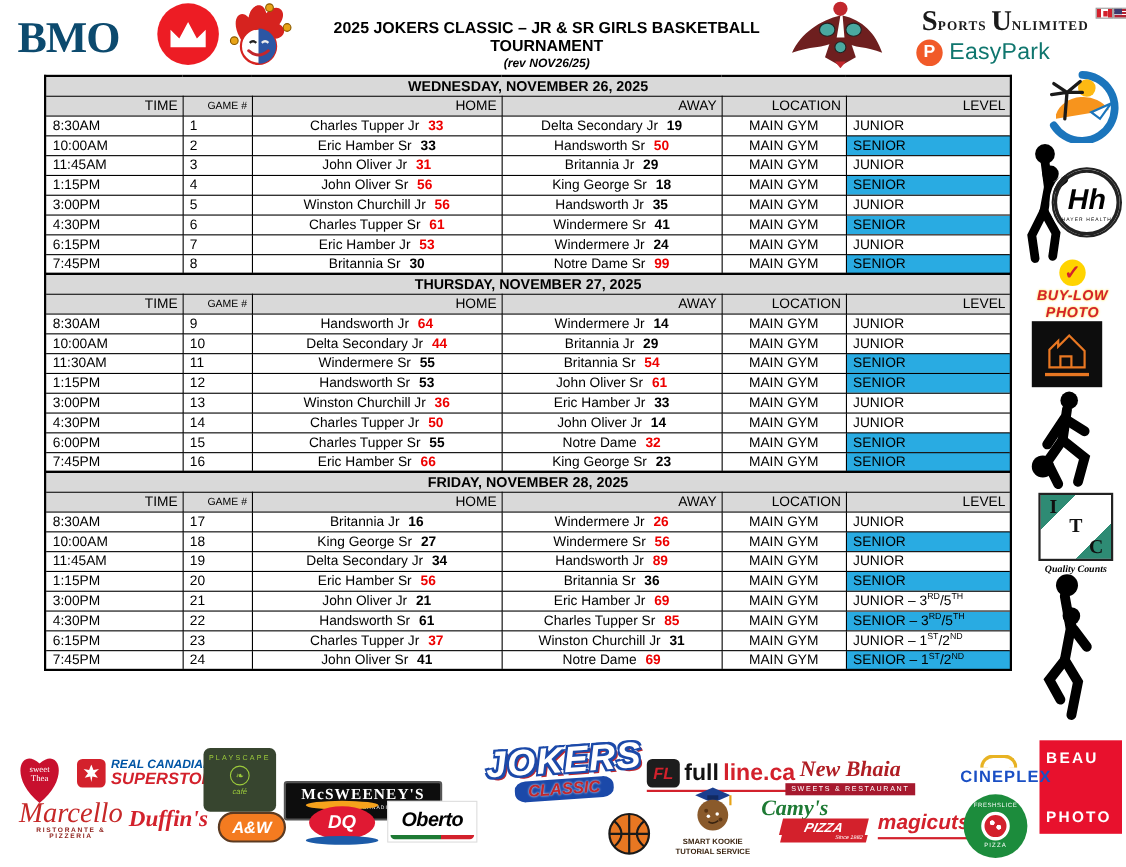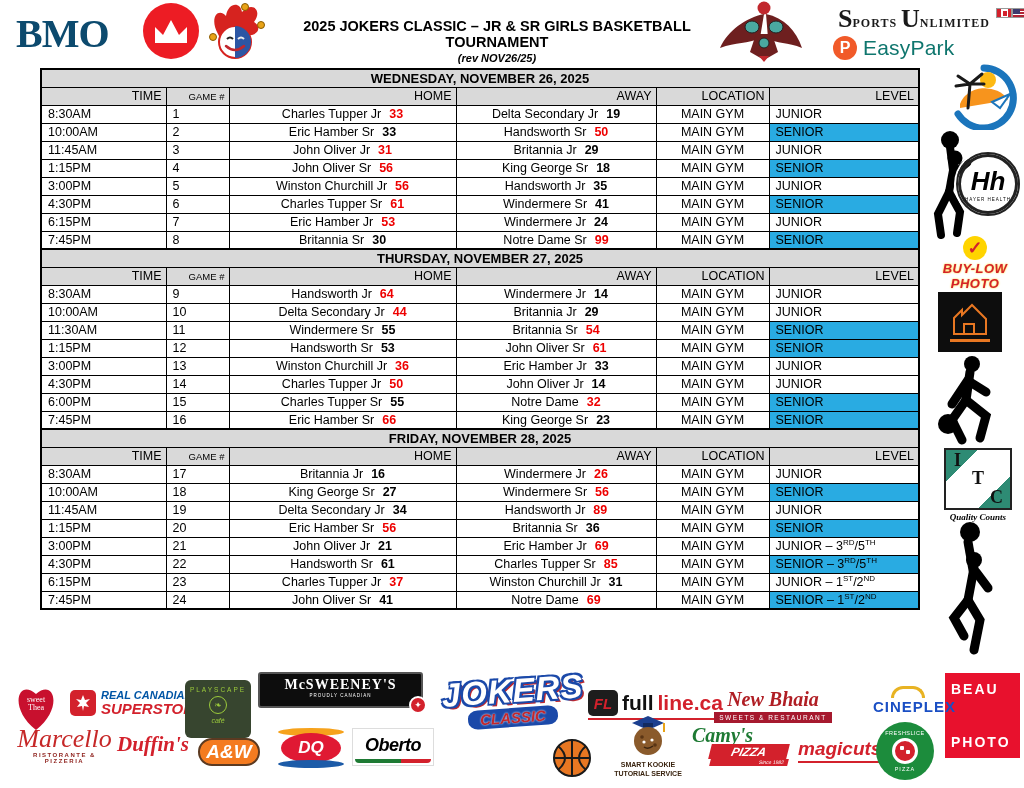--- a/index.html
+++ b/index.html
@@ -76,21 +76,21 @@
   #lg-sweet-thea .heart { position:relative; width:56px; height:52px; }
   #lg-sweet-thea .ht-txt { position:absolute; left:0; right:0; top:14px; color:#fff; font-size:8px; line-height:8px; font-family:"Liberation Serif",serif; }
   #lg-superstore { left:70px; top:690px; display:flex; gap:5px; align-items:center; }
   #lg-superstore .badge { width:26px; height:26px; background:#D3212C; border-radius:5px; display:flex; align-items:center; justify-content:center; }
   #lg-superstore .l1 { color:#0055A5; font-weight:900; font-style:italic; font-size:11px; line-height:11px; }
   #lg-superstore .l2 { color:#D3212C; font-weight:900; font-style:italic; font-size:15px; line-height:15px; }
   #lg-playscape { left:185px; top:680px; width:66px; height:58px; background:#37452F; border-radius:6px; color:#9CCB3B; text-align:center; padding-top:6px; }
   #lg-playscape .ps { font-size:6.5px; letter-spacing:2px; }
   #lg-playscape .leaf { width:18px; height:18px; margin:3px auto; border:1.5px solid #9CCB3B; border-radius:50%; display:flex; align-items:center; justify-content:center; font-size:9px; }
   #lg-playscape .cafe { font-size:7px; font-style:italic; }
-  #lg-mcsweeneys { left:258px; top:672px; width:165px; height:36px; background:#0d0d0d; border:2px solid #555; border-radius:3px; color:#fff; text-align:center; position:absolute; padding-top:3px; }
+  #lg-mcsweeneys { left:258px; top:710px; width:144px; height:36px; background:#0d0d0d; border:2px solid #555; border-radius:3px; color:#fff; text-align:center; position:absolute; padding-top:3px; }
   #lg-mcsweeneys .mc { font-size:14px; font-weight:bold; letter-spacing:1px; font-family:"Liberation Serif",serif; }
   #lg-mcsweeneys .pc { font-size:4.5px; letter-spacing:1px; }
   #lg-mcsweeneys .maple { position:absolute; right:-6px; bottom:-8px; width:18px; height:18px; border-radius:50%; background:#D3212C; border:2px solid #fff; color:#fff; font-size:9px; line-height:14px; text-align:center; }
   #lg-jokers { left:435px; top:676px; width:155px; height:102px; text-align:center; }
   #lg-jokers .y { font-size:20px; font-weight:900; color:#C1272D; text-shadow:-1px -1px 0 #1B49A9,1px -1px 0 #1B49A9,-1px 1px 0 #1B49A9,1px 1px 0 #1B49A9; }
   #lg-jokers .j { font-size:33px; font-weight:900; font-style:italic; color:#fff; line-height:30px; letter-spacing:1px;
       text-shadow:-2px -2px 0 #1B49A9,2px -2px 0 #1B49A9,-2px 2px 0 #1B49A9,2px 2px 0 #1B49A9,3px 3px 0 #C1272D; transform:rotate(-4deg); }
   #lg-jokers .c { display:inline-block; margin-top:2px; font-size:15px; font-weight:900; font-style:italic; color:#C1272D; background:#1B49A9; padding:1px 12px; border-radius:10px/8px; text-shadow:0 0 2px #fff; transform:rotate(-4deg); }
   #lg-jokers svg { position:absolute; right:-2px; bottom:0px; }
   #lg-fullline { left:588px; top:690px; display:flex; align-items:center; gap:4px; border-bottom:2px solid #D3212C; padding-bottom:2px; }
@@ -102,21 +102,21 @@
   #lg-newbhaia { left:714px; top:688px; width:118px; text-align:center; }
   #lg-newbhaia .nb { font-family:"Liberation Serif",serif; font-style:italic; font-weight:bold; font-size:20px; color:#B01E24; }
   #lg-newbhaia .nb-sub { background:#A6192E; color:#fff; font-size:6.5px; letter-spacing:1.5px; padding:2px 0; margin-top:1px; }
   #lg-cineplex { left:860px; top:686px; width:96px; text-align:right; }
   #lg-cineplex .arc { width:34px; height:12px; margin:0 auto; border:3px solid #E8B323; border-bottom:none; border-radius:20px 20px 0 0; }
   #lg-cineplex .cx { color:#1A4FC4; font-weight:900; font-size:15px; letter-spacing:1px; }
   #lg-marcello { left:12px; top:726px; width:105px; text-align:center; }
   #lg-marcello .m { font-family:"Liberation Serif",serif; font-style:italic; font-size:26px; color:#C62828; line-height:26px; }
   #lg-marcello .m-sub { font-size:6px; letter-spacing:1.5px; color:#8C1D18; font-weight:bold; }
   #lg-duffins { left:114px; top:732px; width:78px; text-align:center; font-family:"Liberation Serif",serif; font-style:italic; font-weight:bold; font-size:21px; color:#D3212C; }
-  #lg-aw { left:198px; top:738px; width:62px; height:28px; background:#F47B20; border:2px solid #5C3A21; border-radius:14px; color:#fff; font-weight:900; font-style:italic; font-size:19px; display:flex; align-items:center; justify-content:center; }
+  #lg-aw { left:198px; top:738px; width:62px; height:28px; background:#F47B20; border:2px solid #5C3A21; border-radius:14px; color:#fff; font-weight:900; font-style:italic; font-size:15px; display:flex; align-items:center; justify-content:center; }
   #lg-dq { left:276px; top:728px; width:70px; text-align:center; }
   #lg-dq .lip-t { width:66px; height:8px; margin:0 auto -3px; background:#F6A21C; border-radius:50%; }
   #lg-dq .body { width:60px; height:30px; margin:0 auto; background:#E01933; border-radius:50%; color:#fff; font-weight:900; font-style:italic; font-size:17px; line-height:30px; }
   #lg-dq .lip-b { width:66px; height:8px; margin:-3px auto 0; background:#1C5BA8; border-radius:50%; }
   #lg-oberto { left:352px; top:728px; width:82px; text-align:center; border:1px solid #ddd; background:#fff; padding:6px 2px 2px; }
   #lg-oberto .ob { font-weight:900; font-style:italic; font-size:18px; letter-spacing:-0.5px; }
   #lg-oberto .g { height:4px; background:linear-gradient(90deg,#1E7A34 0 60%,#D3212C 60%); border-radius:0 0 8px 8px; margin-top:3px; }
   #lg-camys { left:692px; top:726px; width:102px; }
   #lg-camys .cam { font-family:"Liberation Serif",serif; font-style:italic; font-weight:bold; font-size:20px; color:#1E7A34; line-height:18px; }
   #lg-camys .pz { width:78px; margin-left:18px; background:#D3212C; color:#fff; font-style:italic; font-weight:bold; font-size:12px; text-align:center; transform:skew(-14deg); padding:1px 0 0; }

